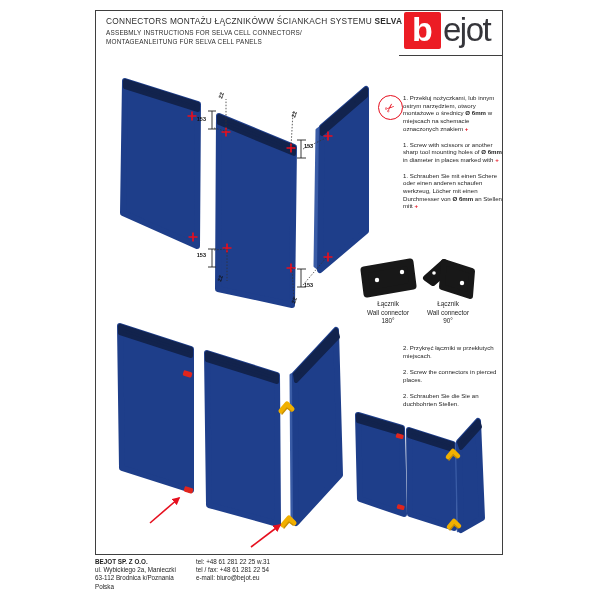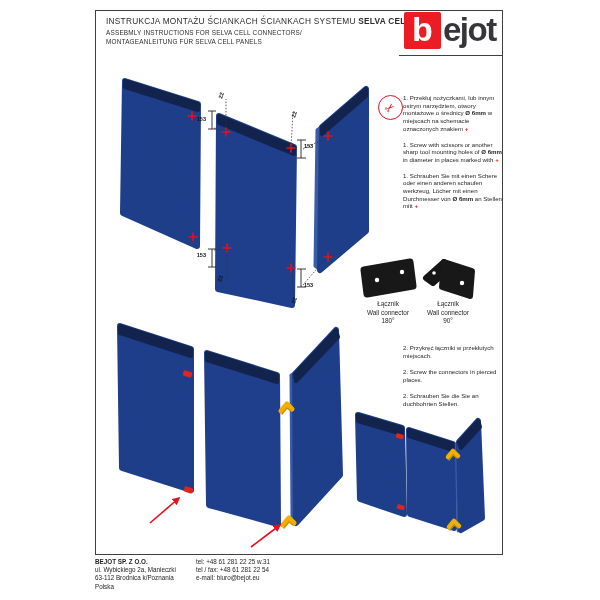--- a/index.html
+++ b/index.html
@@ -7,21 +7,21 @@
        font-family:"Liberation Sans","DejaVu Sans",sans-serif;color:#222;}
   .abs{position:absolute;}
   .page-frame{left:95px;top:10px;width:406px;height:543px;border:1.5px solid #3f3f3f;}
   .title-block{left:106px;top:16px;width:300px;}
   .title-l1{font-size:8.3px;letter-spacing:.25px;color:#2c2c2c;white-space:nowrap;}
   .title-l1 b{font-weight:bold;}
   .title-sub{font-size:6.4px;letter-spacing:.2px;color:#2c2c2c;margin-top:2.6px;white-space:nowrap;}
   .logo{left:404px;top:12px;height:40px;display:flex;align-items:flex-start;}
   .logo-box{width:37px;height:37px;background:#ec1c24;border-radius:2px;display:flex;align-items:center;justify-content:center;}
   .logo-b{color:#fff;font-weight:bold;font-size:34px;line-height:30px;margin-top:-3px;}
-  .logo-rest{font-weight:bold;font-size:33px;color:#35353a;letter-spacing:-1.5px;line-height:36px;margin-left:2px;}
+  .logo-rest{font-weight:normal;font-size:33px;color:#35353a;letter-spacing:-1.5px;line-height:36px;margin-left:2px;}
   .logo-underline{left:399px;top:55px;width:103px;height:1.2px;background:#3f3f3f;}
   .step-icon{left:378px;top:95px;width:23px;height:23px;border:1.6px solid #e60f1e;border-radius:50%;
              display:flex;align-items:center;justify-content:center;}
   .step-icon span{font-family:"DejaVu Sans",sans-serif;color:#e60f1e;font-size:12px;transform:rotate(-40deg);line-height:1;}
   .step-text{left:403px;top:94px;width:101px;font-size:6.1px;line-height:7.7px;color:#1f1f1f;}
   .step-text p{margin:0 0 8px 0;}
   .rp{color:#e60f1e;font-weight:bold;}
   .bd{font-weight:bold;}
   .conn-label{font-size:6.4px;line-height:8.6px;text-align:center;color:#1f1f1f;}
   .step2-text{left:403px;top:344px;width:99px;font-size:6.1px;line-height:7.7px;color:#1f1f1f;}
@@ -161,21 +161,21 @@
     <g fill="none" stroke-linecap="round" stroke-linejoin="round">
       <path d="M448,457 L453,451 L458,456" stroke="#f1b000" stroke-width="4.5"></path>
       <path d="M449,460 L453,455 L457,458" stroke="#c98f00" stroke-width="1.3"></path>
       <path d="M449,527 L454,521 L459,526" stroke="#f1b000" stroke-width="4.5"></path>
       <path d="M450,530 L454,525 L458,528" stroke="#c98f00" stroke-width="1.3"></path>
     </g>
   </g>
 </svg>
 
 <div class="abs title-block">
-  <div class="title-l1"><span>INSTRUKCJA MONTAŻU ŚCIANKACH ŚCIANKACH SYSTEMU </span><b>SELVA CELL/</b></div>
+  <div class="title-l1"><span>CONNECTORS MONTAŻU ŁĄCZNIKÓWW ŚCIANKACH SYSTEMU </span><b>SELVA CELL/</b></div>
   <div class="title-sub">ASSEBMLY INSTRUCTIONS FOR SELVA CELL CONNECTORS/</div>
   <div class="title-sub">MONTAGEANLEITUNG FÜR SELVA CELL PANELS</div>
 </div>
 
 <div class="abs logo">
   <div class="logo-box">
       <span class="logo-b">b</span>
     </div>
   <span class="logo-rest">ejot</span>
 </div>

